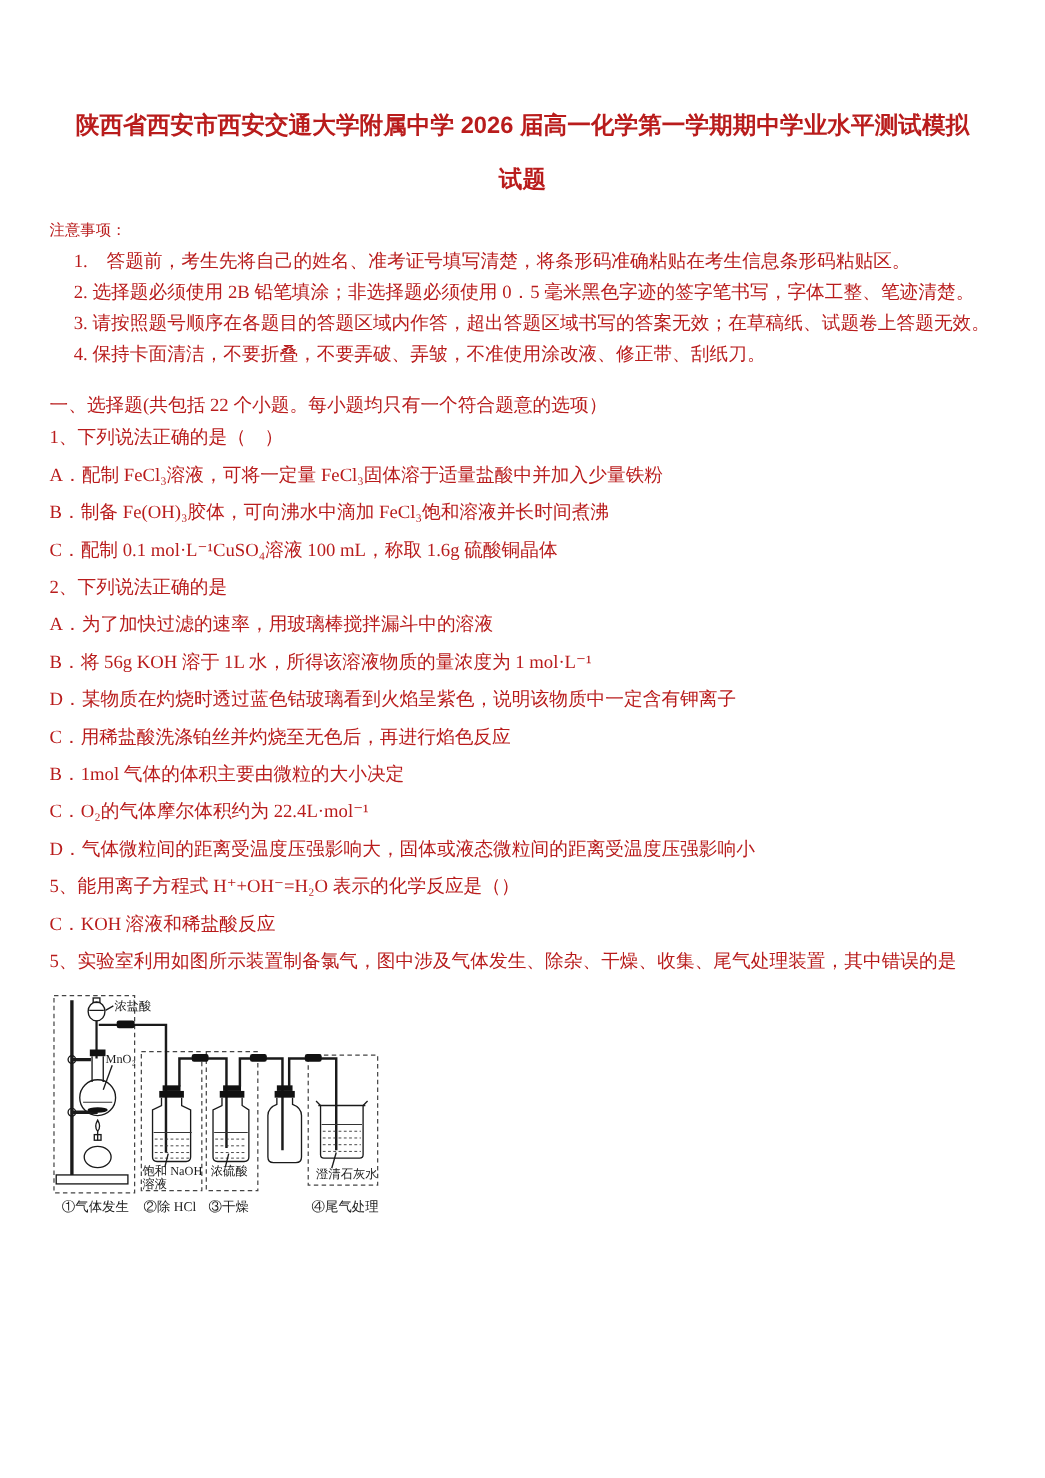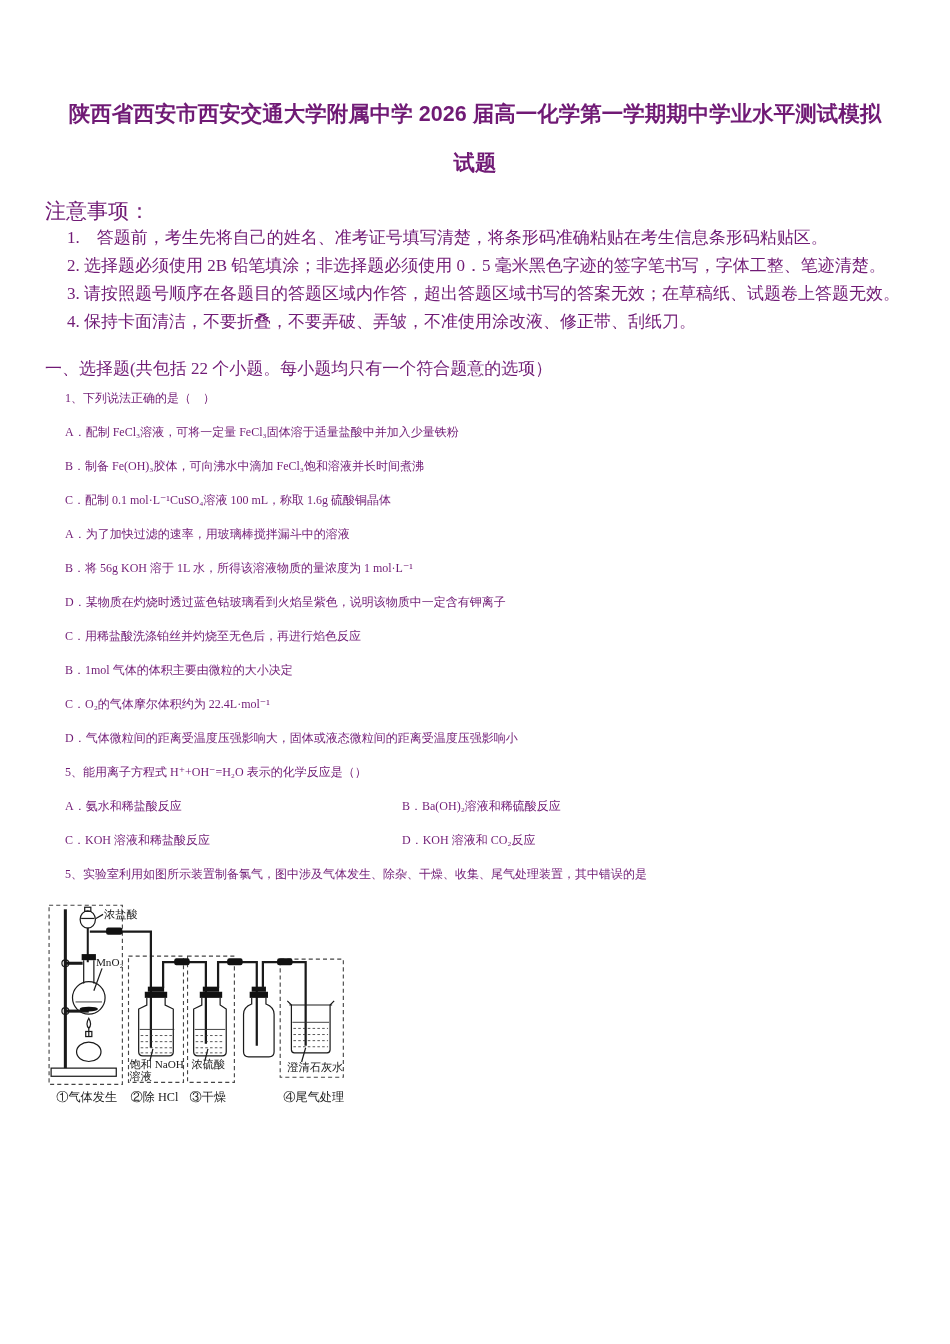--- a/index.html
+++ b/index.html
@@ -1,39 +1,39 @@
 <!DOCTYPE html>
 <html><head>
 <meta charset="utf-8">
 <style>
   html,body{margin:0;padding:0;background:#ffffff;}
   .page{
     position:relative;
     width:950px;height:1105px;
-    background:#ffffff;color:#701a75;
+    background:#ffffff;color:#b91c1c;
     overflow:hidden;
     font-family:"Liberation Serif","DejaVu Serif",serif;
   }
   .content{padding:0 45px;}
   .title{
     margin:90px 0 0 0;
     text-align:center;
     font-family:"Liberation Sans","DejaVu Sans",sans-serif;
     font-weight:bold;
     font-size:21.5px;
     line-height:49px;
   }
   .title .tline{display:block;white-space:nowrap;}
-  .notice-head{margin-top:10px;font-size:21px;line-height:26px;}
+  .notice-head{margin-top:10px;font-size:14px;line-height:26px;}
   .notice-item{
     font-size:17px;line-height:28px;
     padding-left:22px;white-space:nowrap;
   }
   .section-head{margin-top:20px;font-size:17px;line-height:25px;}
-  .qline{font-size:12px;line-height:34px;white-space:nowrap;margin-left:20px;}
+  .qline{font-size:17px;line-height:34px;white-space:nowrap;}
   .opt-row{display:flex;}
   .opt-col1{width:337px;}
   .diagram{margin-top:12px;}
   .diagram svg{display:block;}
   .d-text{
     font-family:"Liberation Serif","DejaVu Serif",serif;
     font-size:11px;fill:#1a1a1a;
   }
   .d-step{
     font-family:"Liberation Serif","DejaVu Serif",serif;
@@ -63,37 +63,33 @@
     <div class="notice-item">3. 请按照题号顺序在各题目的答题区域内作答，超出答题区域书写的答案无效；在草稿纸、试题卷上答题无效。</div>
     <div class="notice-item">4. 保持卡面清洁，不要折叠，不要弄破、弄皱，不准使用涂改液、修正带、刮纸刀。</div>
 
     <div class="section-head">一、选择题(共包括 22 个小题。每小题均只有一个符合题意的选项）</div>
 
     <div class="qline">1、下列说法正确的是（　）</div>
     <div class="qline">A．配制 FeCl₃溶液，可将一定量 FeCl₃固体溶于适量盐酸中并加入少量铁粉</div>
     <div class="qline">B．制备 Fe(OH)₃胶体，可向沸水中滴加 FeCl₃饱和溶液并长时间煮沸</div>
     <div class="qline">C．配制 0.1 mol·L⁻¹CuSO₄溶液 100 mL，称取 1.6g 硫酸铜晶体</div>
 
+    <div class="qline">2、下列说法正确的是</div>
     <div class="qline">A．为了加快过滤的速率，用玻璃棒搅拌漏斗中的溶液</div>
     <div class="qline">B．将 56g KOH 溶于 1L 水，所得该溶液物质的量浓度为 1 mol·L⁻¹</div>
     <div class="qline">D．某物质在灼烧时透过蓝色钴玻璃看到火焰呈紫色，说明该物质中一定含有钾离子</div>
     <div class="qline">C．用稀盐酸洗涤铂丝并灼烧至无色后，再进行焰色反应</div>
 
     <div class="qline">B．1mol 气体的体积主要由微粒的大小决定</div>
     <div class="qline">C．O₂的气体摩尔体积约为 22.4L·mol⁻¹</div>
     <div class="qline">D．气体微粒间的距离受温度压强影响大，固体或液态微粒间的距离受温度压强影响小</div>
 
     <div class="qline">5、能用离子方程式 H⁺+OH⁻=H₂O 表示的化学反应是（）</div>
     <div class="qline opt-row">
-      <span class="opt-col1">A．氨水和稀盐酸反应</span>
-      <span>B．Ba(OH)₂溶液和稀硫酸反应</span>
-    </div>
-    <div class="qline opt-row">
       <span class="opt-col1">C．KOH 溶液和稀盐酸反应</span>
-      <span>D．KOH 溶液和 CO₂反应</span>
     </div>
 
     <div class="qline">5、实验室利用如图所示装置制备氯气，图中涉及气体发生、除杂、干燥、收集、尾气处理装置，其中错误的是</div>
 
     <div class="diagram">
       <svg width="336" height="204" viewBox="0 0 330 200">
 
         <rect class="dash-box" x="4" y="2" width="72" height="176"></rect>
         <rect class="dash-box" x="82" y="52" width="54" height="124"></rect>
         <rect class="dash-box" x="140" y="52" width="46" height="124"></rect>

